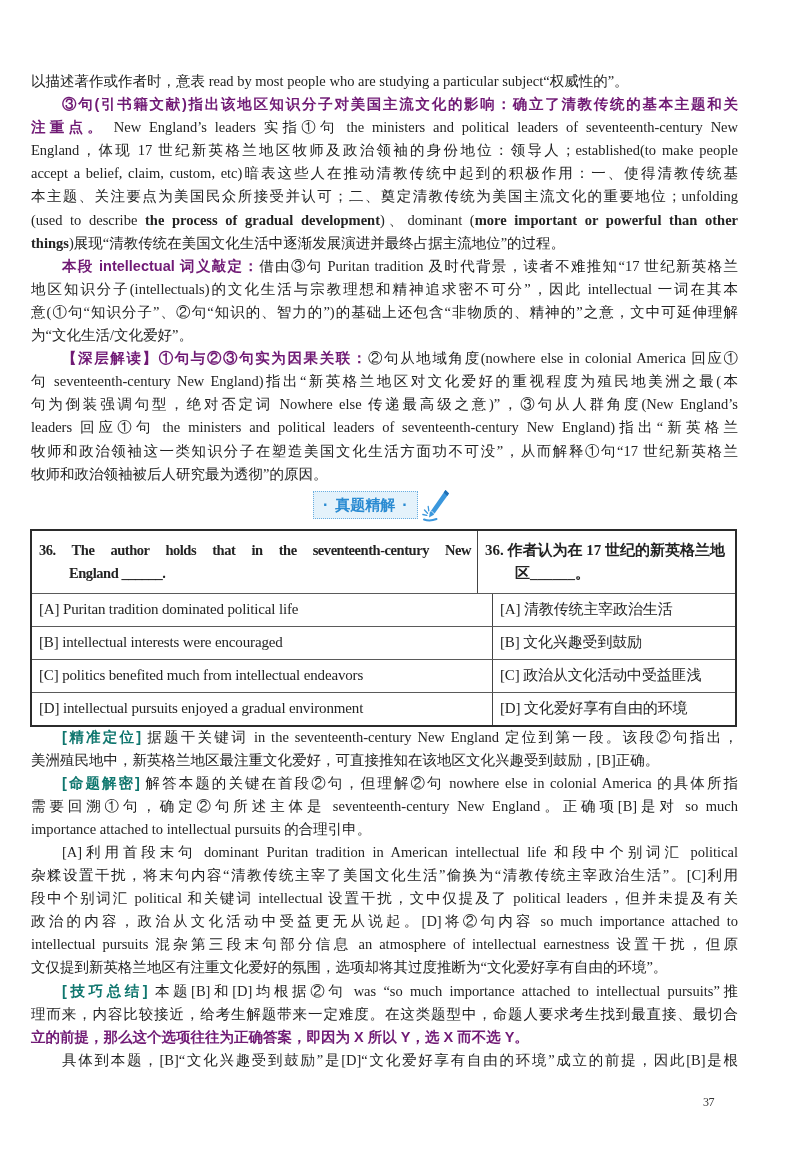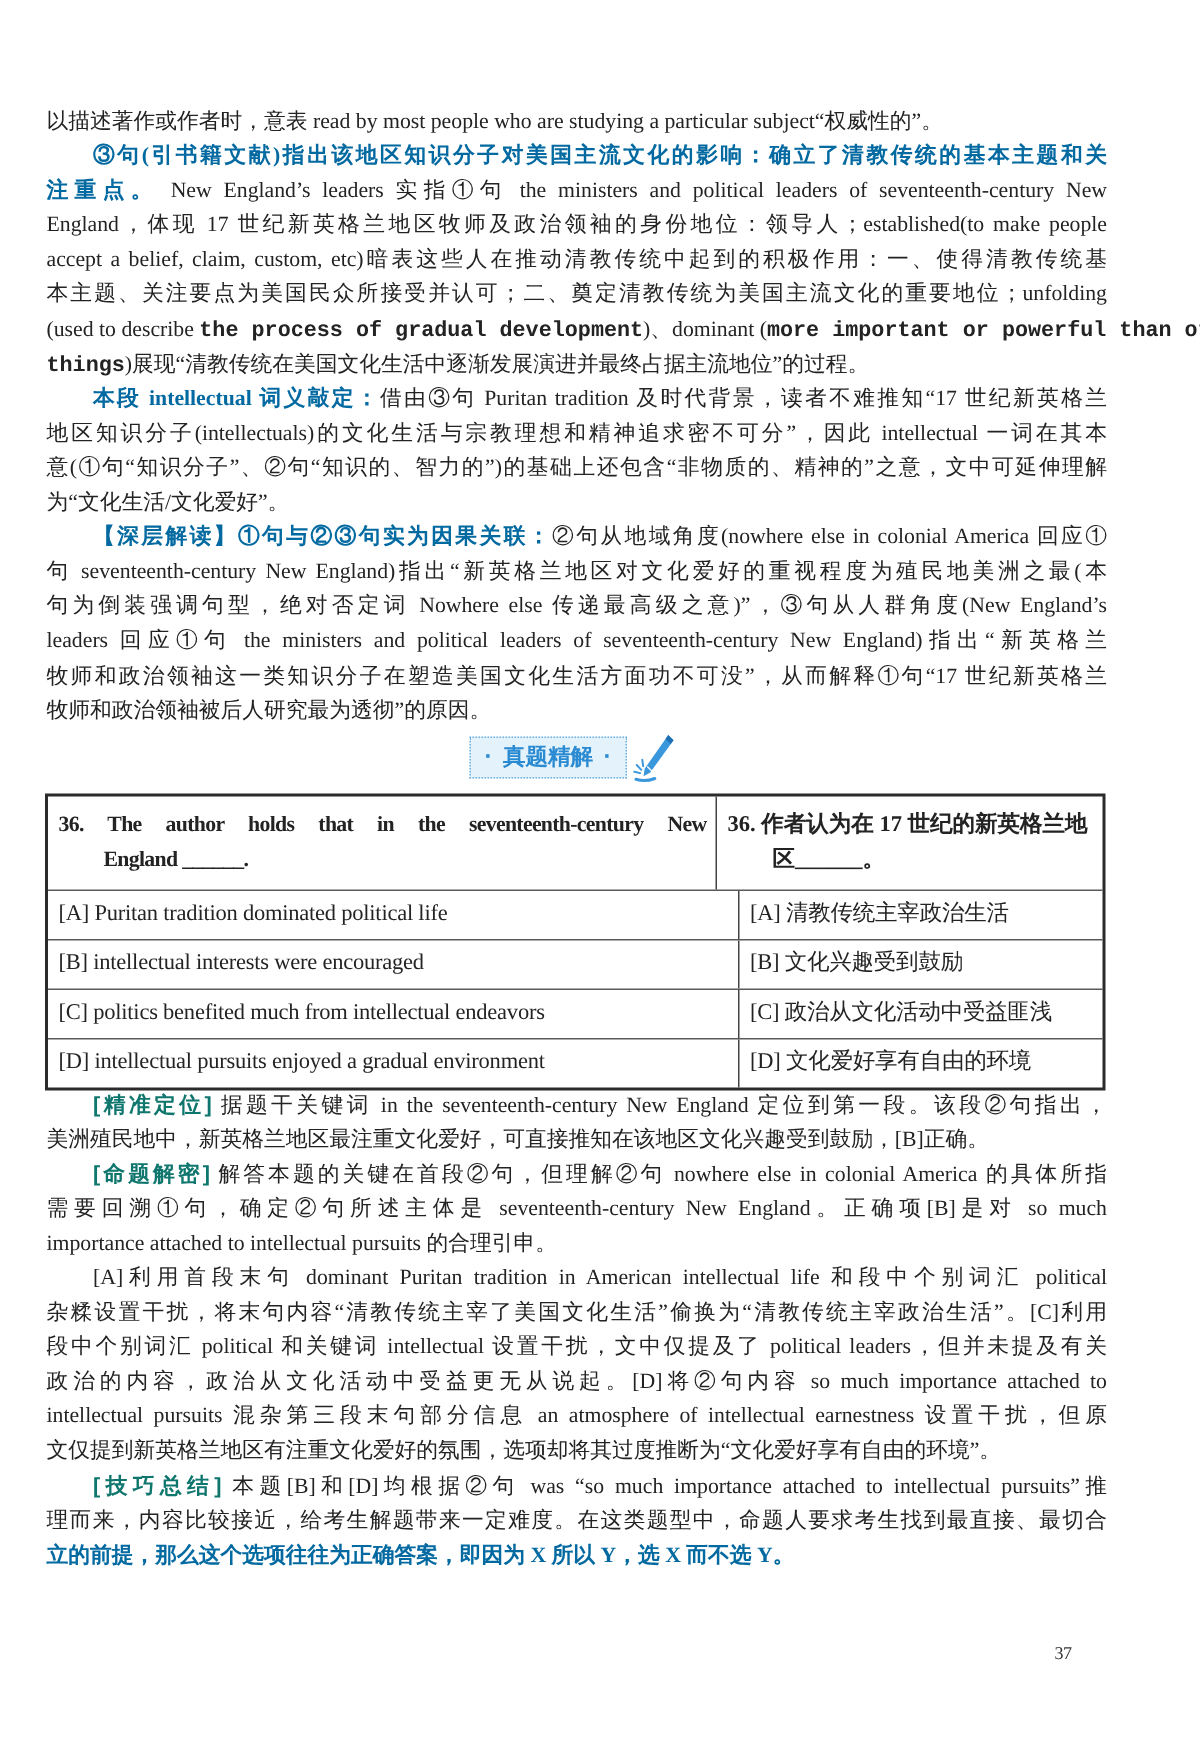--- a/index.html
+++ b/index.html
@@ -9,23 +9,23 @@
     font-family: "Liberation Serif", "DejaVu Serif", serif;
     font-size: 14.5px;
   }
   .block { position: absolute; left: 31px; width: 707px; }
   .line {
     height: 23.1px; line-height: 23.1px; white-space: nowrap;
     text-align: justify; text-align-last: justify;
   }
   .line.last { text-align-last: left; }
   .line.indent { padding-left: 31px; }
-  .hl { color: #0369a1; font-weight: bold; font-family: Liberation Serif, serif; }
+  .hl { color: #701a75; font-weight: bold; font-family: Liberation Sans, sans-serif; }
   .lbl { color: #0f766e; font-weight: bold; font-family: "Liberation Sans", "DejaVu Sans", sans-serif; }
-  .b { font-weight: bold; font-family: Liberation Mono, monospace; }
+  .b { font-weight: bold; }
 
   
   .banner { position: absolute; left: 313px; top: 487px; height: 36px; display: flex; align-items: center; }
   .banner-box {
     height: 26px; line-height: 26px; padding: 0 9px;
     background: #e4f2fb; border: 1.5px dotted #6aaee0;
     color: #2a8bd2; font-weight: bold; font-size: 15px;
     font-family: "Liberation Sans", "DejaVu Sans", sans-serif;
     display: flex; gap: 7px; align-items: center;
   }
@@ -161,16 +161,19 @@
       <div class="line"><span>intellectual pursuits 混杂第三段末句部分信息 an atmosphere of intellectual earnestness 设置干扰，但原</span></div>
       <div class="line last"><span>文仅提到新英格兰地区有注重文化爱好的氛围，选项却将其过度推断为“文化爱好享有自由的环境”。</span></div>
     </div>
 
     <div>
       <div class="line indent"><span class="lbl">[技巧总结]</span><span> 本题[B]和[D]均根据②句 was “so much importance attached to intellectual pursuits”推</span></div>
       <div class="line"><span>理而来，内容比较接近，给考生解题带来一定难度。在这类题型中，命题人要求考生找到最直接、最切合</span></div>
       <div class="line last"><span class="hl">立的前提，那么这个选项往往为正确答案，即因为 X 所以 Y，选 X 而不选 Y。</span></div>
     </div>
 
+    <div>
+      <div class="line indent"><span>具体到本题，[B]“文化兴趣受到鼓励”是[D]“文化爱好享有自由的环境”成立的前提，因此[B]是根</span></div>
+    </div>
   </div>
 
   <div class="page-number">37</div>
 </div>
 
 </body></html>

